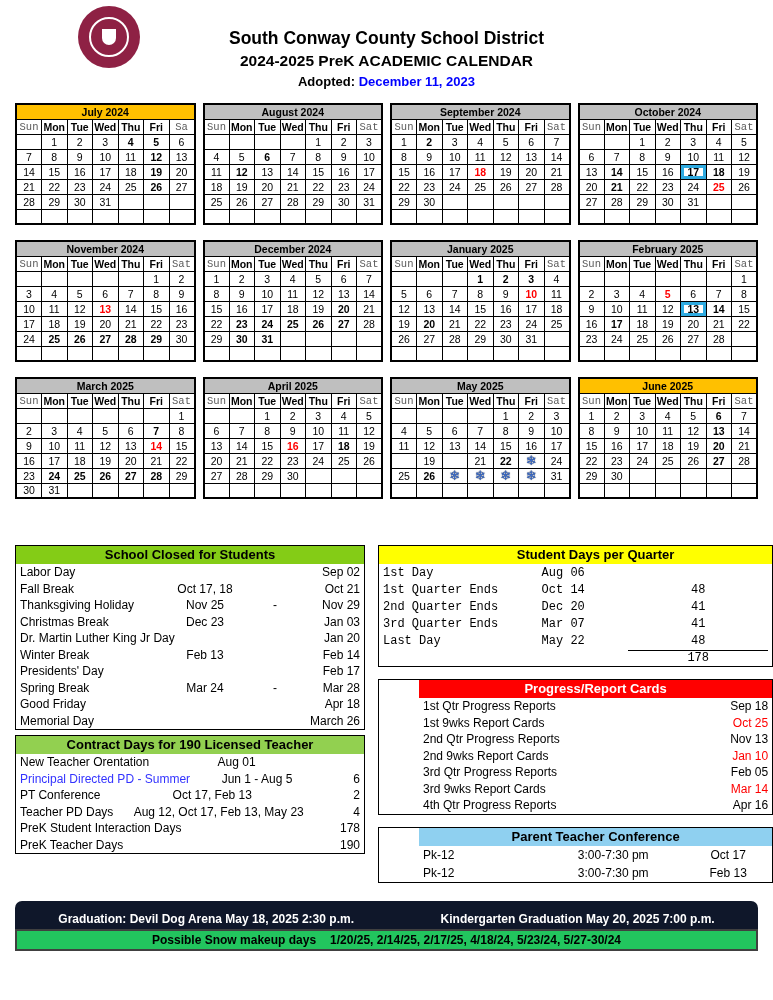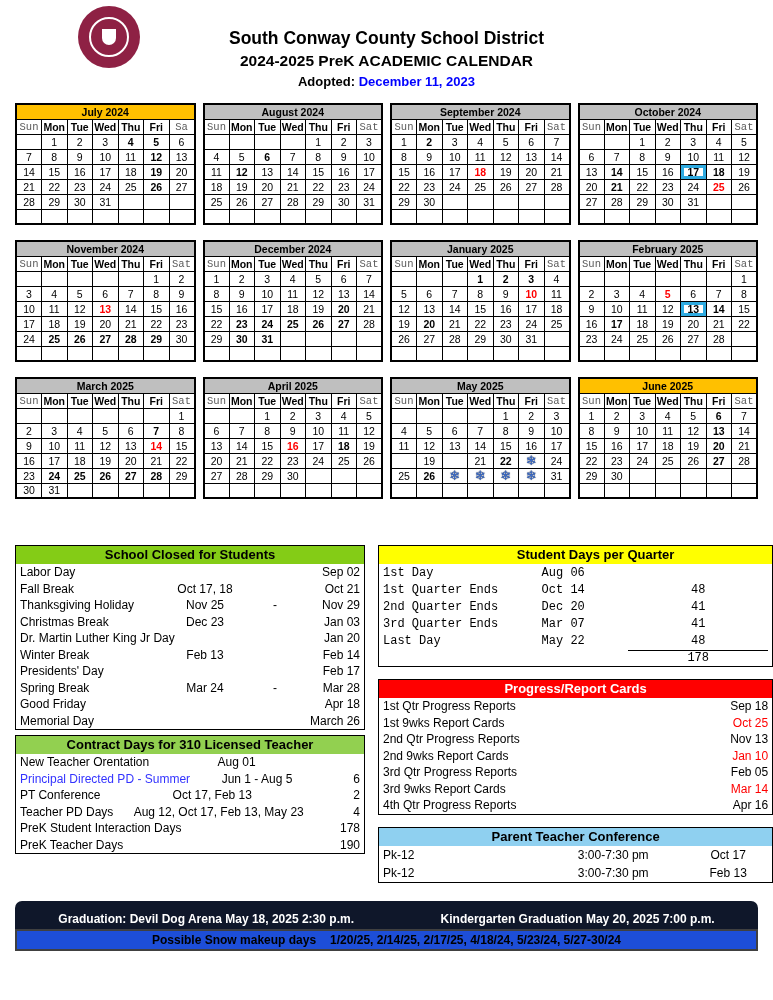--- a/index.html
+++ b/index.html
@@ -45,21 +45,21 @@
   .col-left { width:350px; }
   .col-right { flex:1; }
   .box { border:1.5px solid #000; background:#fff; }
   .box-title { text-align:center; font-size:13px; font-weight:bold; height:18px; line-height:18px; }
   .gold-bg { background:#84cc16; }
   .green-bg { background:#92D050; }
   .yellow-bg { background:#FFFF00;padding-left:40px; }
   .red-bg { background:#FF0000; color:#fff; }
   .sky-bg { background:#8FD0F0; }
   .mt { margin-top:5px; }
-  .mt2 { margin-top:12px; }
+  .mt2 { margin-top:12px;padding-left:40px; }
 
   .row { display:flex; align-items:center; height:16.5px; font-size:12px; padding:0 4px; }
   .sd-row { height:17px;font-family:Liberation Mono, monospace; }
   .pt-row { height:18px; }
   .lbl { flex:1; text-align:left; white-space:nowrap; }
   .sc-mid { width:110px; text-align:center; }
   .sc-dash { width:30px; text-align:center; }
   .sc-right { width:70px; text-align:right; }
   .cd-mid { flex:1; text-align:center; white-space:nowrap; }
   .cd-lbl { text-align:left; white-space:nowrap; }
@@ -70,21 +70,21 @@
   .pr-date { width:70px; text-align:right; }
   .red-date { color:#FF0000; }
   .pt-time { width:150px; text-align:center; }
   .pt-date { width:80px; text-align:center; }
   .blue-label { color:#3333FF; }
 
   
   .banner-blue { position:absolute; top:901px; left:15px; width:743px; height:35px; background:#0f172a;
                  color:#fff; font-weight:bold; font-size:12px; display:flex; align-items:center;
                  justify-content:space-around;border-radius:7px; }
-  .banner-snow { position:absolute; top:929px; left:15px; width:743px; height:22px; background:#1d4ed8;
+  .banner-snow { position:absolute; top:929px; left:15px; width:743px; height:22px; background:#22c55e;
                  border:2px solid #404040; font-size:12px; display:flex; align-items:center;
                  justify-content:center; gap:14px; }
   .bold { font-weight:bold; }
   .banner-snow span { font-weight:bold; }
 </style>
 </head>
 <body>
 
 <div class="page">
 
@@ -1003,21 +1003,21 @@
    </div>
             <div class="row">
      <span class="lbl">Memorial Day</span>
      <span class="sc-mid"></span>
      <span class="sc-dash"></span>
      <span class="sc-right">March 26</span>
    </div>
           </div>
       </div>
       <div class="box mt">
-        <div class="box-title green-bg">Contract Days for 310 Licensed Teacher</div>
+        <div class="box-title green-bg">Contract Days for 190 Licensed Teacher</div>
         <div id="cd-rows">
             <div class="row">
      <span class="cd-lbl">New Teacher Orentation</span>
      <span class="cd-mid">Aug 01</span>
      <span class="cd-num"></span>
    </div>
             <div class="row">
      <span class="cd-lbl blue-label">Principal Directed PD - Summer</span>
      <span class="cd-mid">Jun 1 - Aug 5</span>
      <span class="cd-num">6</span>

